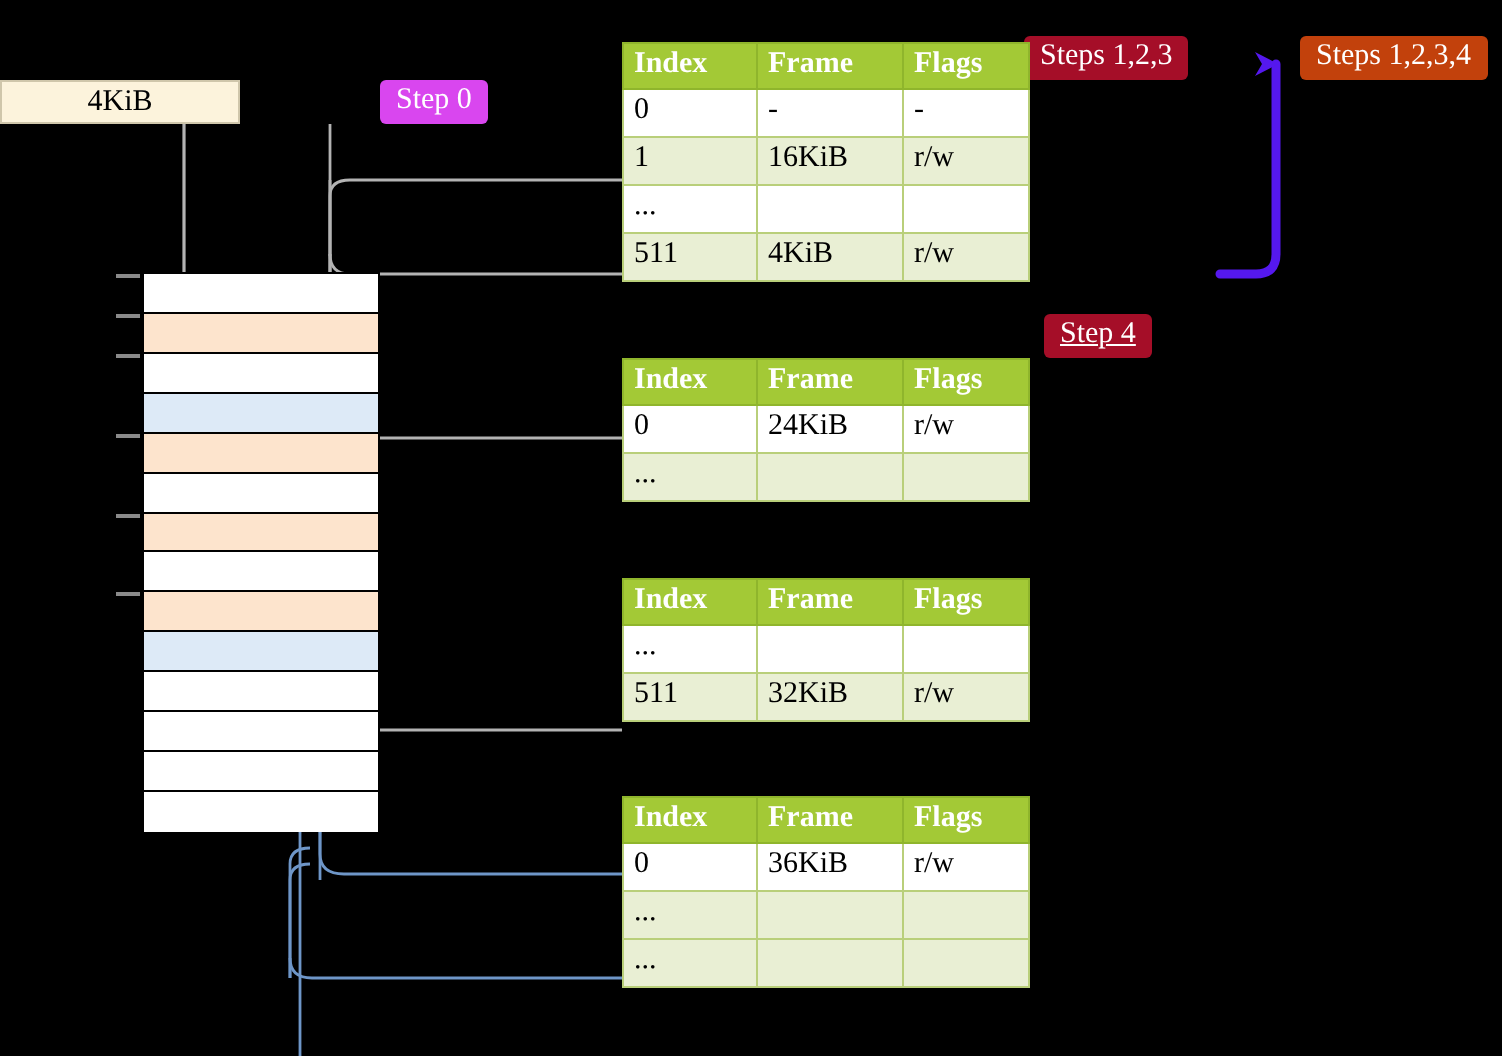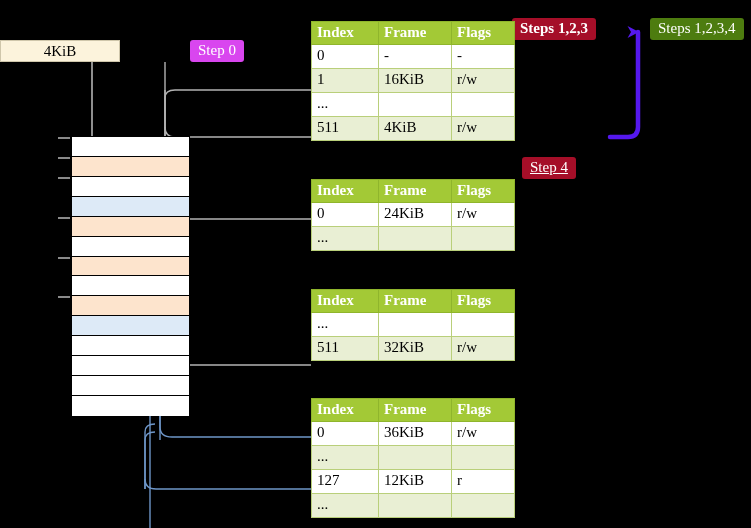--- a/index.html
+++ b/index.html
@@ -170,22 +170,22 @@
   </g>
 
   <g>
     <path d="M610,137 L628,137 Q638,137 638,127 L638,32" fill="none" stroke="#5518ee" stroke-width="4.5" stroke-linecap="round" marker-end="url(#ah-violet)"></path>
   </g>
 </svg>
 
 <div class="kib-box" id="kib-box" style="left: 0px; top: 40px; width: 120px; height: 22px; background: rgb(252, 243, 220); border-color: rgb(207, 198, 171);">4KiB</div>
 
 <div class="badge badge-red" id="badge-0" style="left: 190px; top: 40px; background: #d946ef;">Step 0</div>
-<div class="badge badge-red" id="badge-1" style="left: 512px; top: 18px; background: rgb(165, 14, 40); font-weight: bold;">Steps 1,2,3</div>
-<div class="badge badge-blue" id="badge-2" style="left: 650px; top: 18px; background: #4d7c0f;">Steps 1,2,3,4</div>
+<div class="badge badge-red" id="badge-1" style="left: 512px; top: 18px; background: rgb(165, 14, 40);">Steps 1,2,3</div>
+<div class="badge badge-blue" id="badge-2" style="left: 650px; top: 18px; background: #c2410c;">Steps 1,2,3,4</div>
 <div class="badge badge-red" id="badge-3" style="left: 522px; top: 157px; background: rgb(165, 14, 40); text-decoration: underline;">Step 4</div>
 
 <div id="memory-column" style="left: 71px; top: 136px; width: 119px; height: 279px;">
     <div class="mem-row" style="top: 0px; height: 19.9286px; background: rgb(255, 255, 255);"></div>
     <div class="mem-tick" style="top: 0px;"></div>
     <div class="mem-row" style="top: 19.9286px; height: 19.9286px; background: rgb(253, 228, 205);"></div>
     <div class="mem-tick" style="top: 19.9286px;"></div>
     <div class="mem-row" style="top: 39.8571px; height: 19.9286px; background: rgb(255, 255, 255);"></div>
     <div class="mem-tick" style="top: 39.8571px;"></div>
     <div class="mem-row" style="top: 59.7857px; height: 19.9286px; background: rgb(221, 234, 247);"></div>
@@ -291,25 +291,20 @@
         <tr>
           <td class="col-idx">0</td>
           <td class="col-frm">36KiB</td>
           <td class="col-flg">r/w</td>
         </tr>
         <tr class="alt">
           <td class="col-idx">...</td>
           <td class="col-frm"></td>
           <td class="col-flg"></td>
         </tr>
-        <tr>
-          <td class="col-idx">127</td>
-          <td class="col-frm">12KiB</td>
-          <td class="col-flg">r</td>
-        </tr>
         <tr class="alt">
           <td class="col-idx">...</td>
           <td class="col-frm"></td>
           <td class="col-flg"></td>
         </tr>
       </tbody>
     </table>
   </div>
 
 </body></html>

